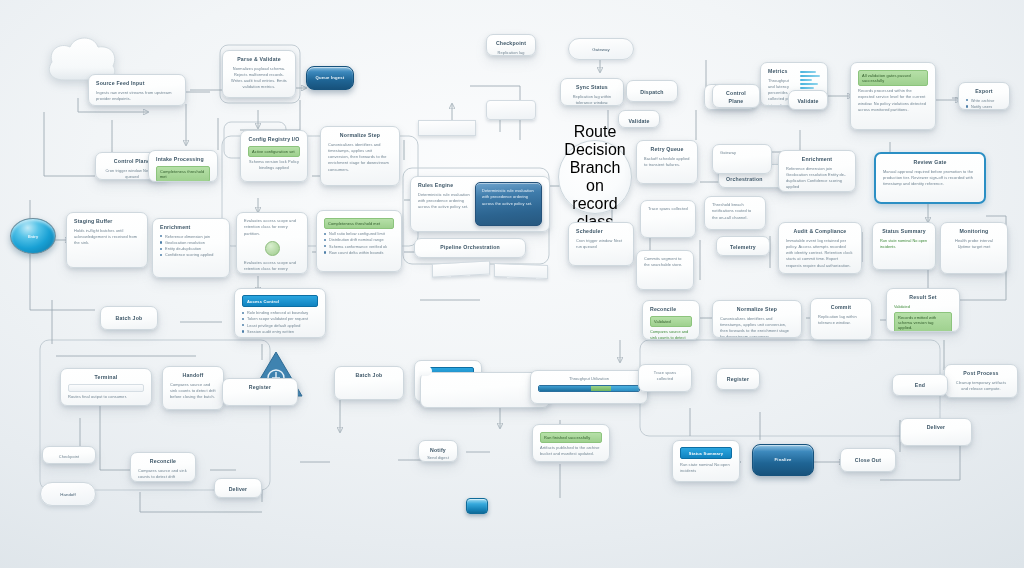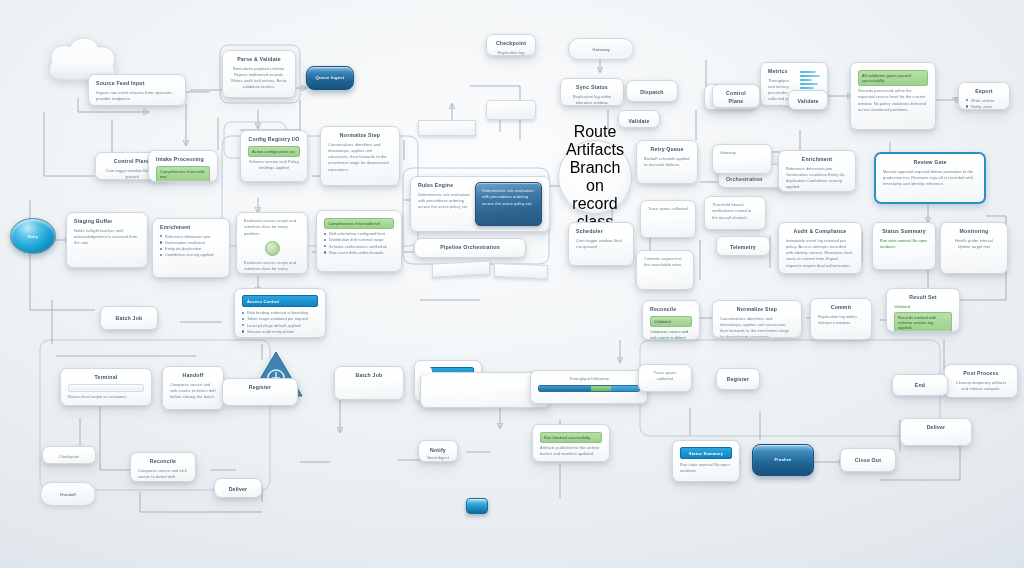--- a/index.html
+++ b/index.html
@@ -367,21 +367,21 @@
   <div class="node" style="left:486px;top:34px;width:50px;height:22px;">
     <div class="ttl center">Checkpoint</div>
     <div class="bd center">Replication lag within tolerance window.</div>
   </div>
 
   <div class="pill-white" style="left:568px;top:38px;width:64px;height:20px;">
     <span class="lbl">Gateway</span>
   </div>
 
   <div class="circle-white" style="left:558px;top:140px;width:74px;height:74px;">
-    <div class="ttl center">Route Artifacts</div>
+    <div class="ttl center">Route Decision</div>
     <div class="bd center">Branch on record class</div>
   </div>
 
   <div class="node" style="left:560px;top:78px;width:64px;height:28px;">
     <div class="ttl center">Sync Status</div>
     <div class="bd center">Replication lag within tolerance window.</div>
   </div>
 
   <div class="node" style="left:626px;top:80px;width:52px;height:22px;">
     <div class="ttl center" style="margin:3px 0 0;">Dispatch</div>

